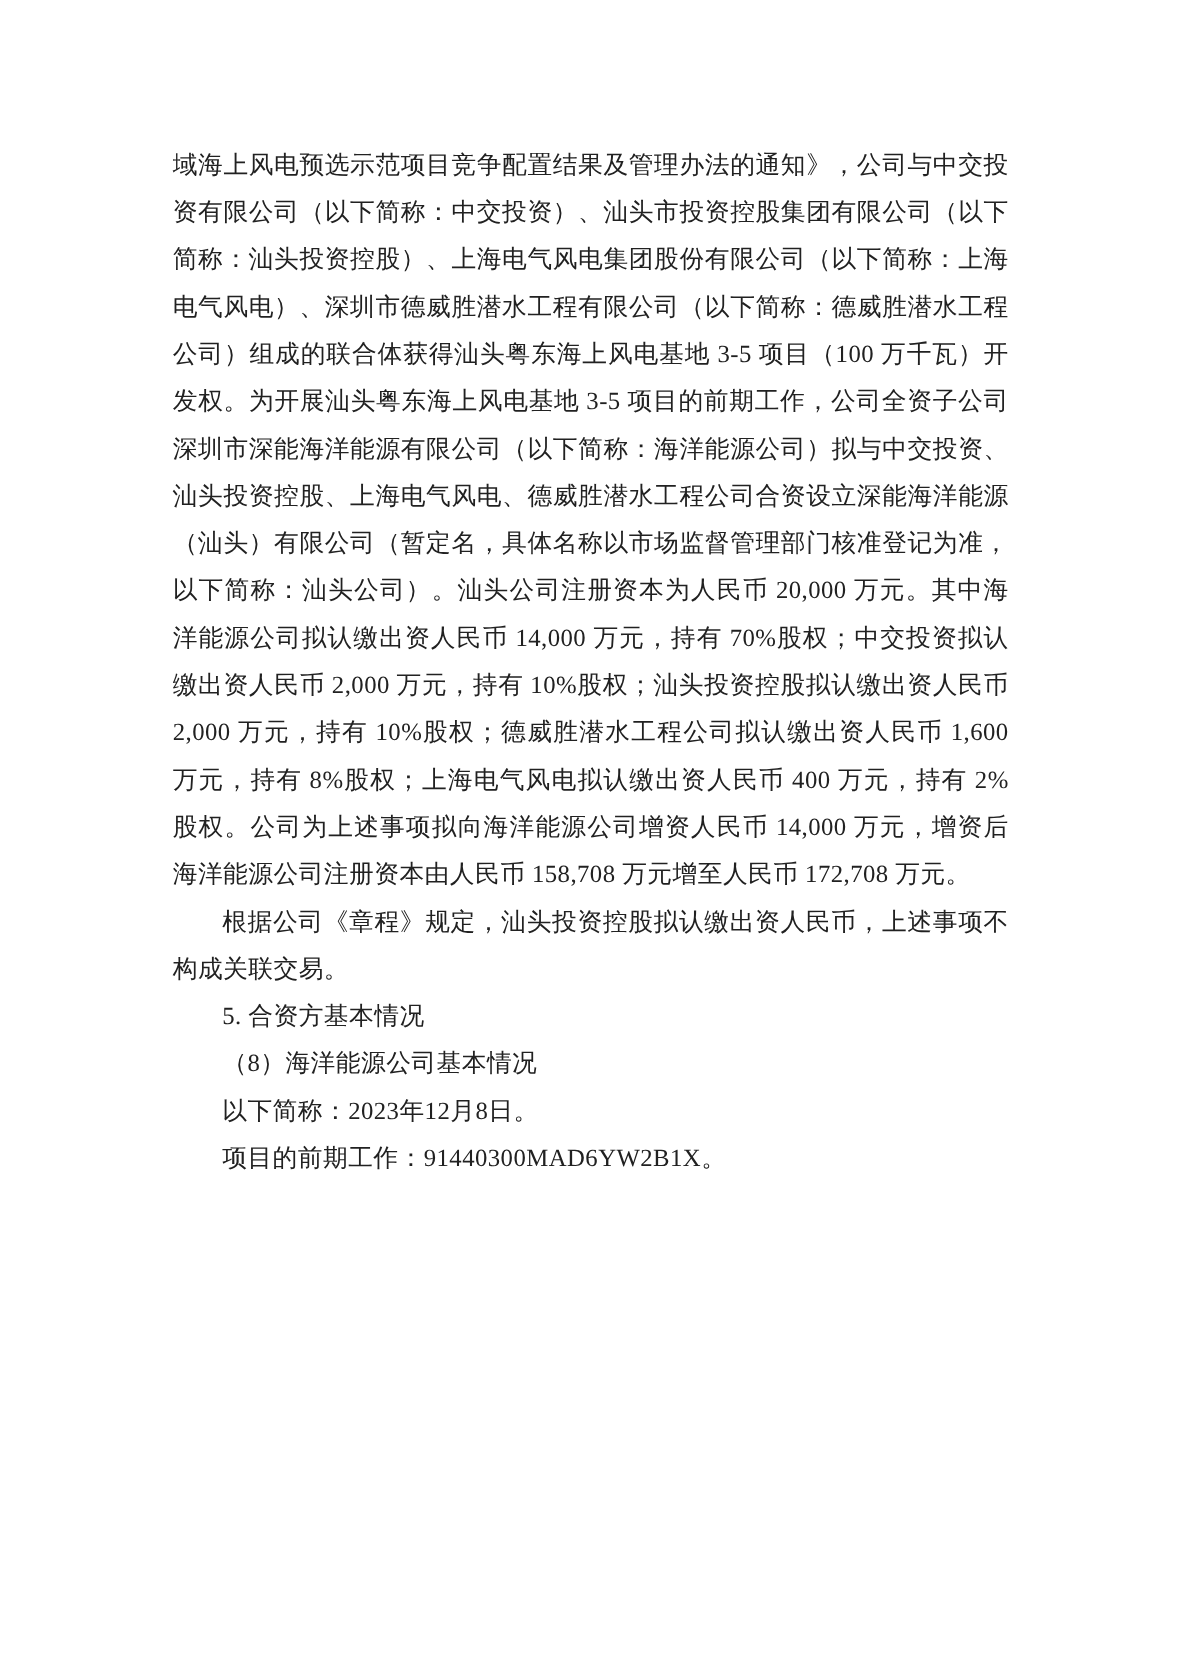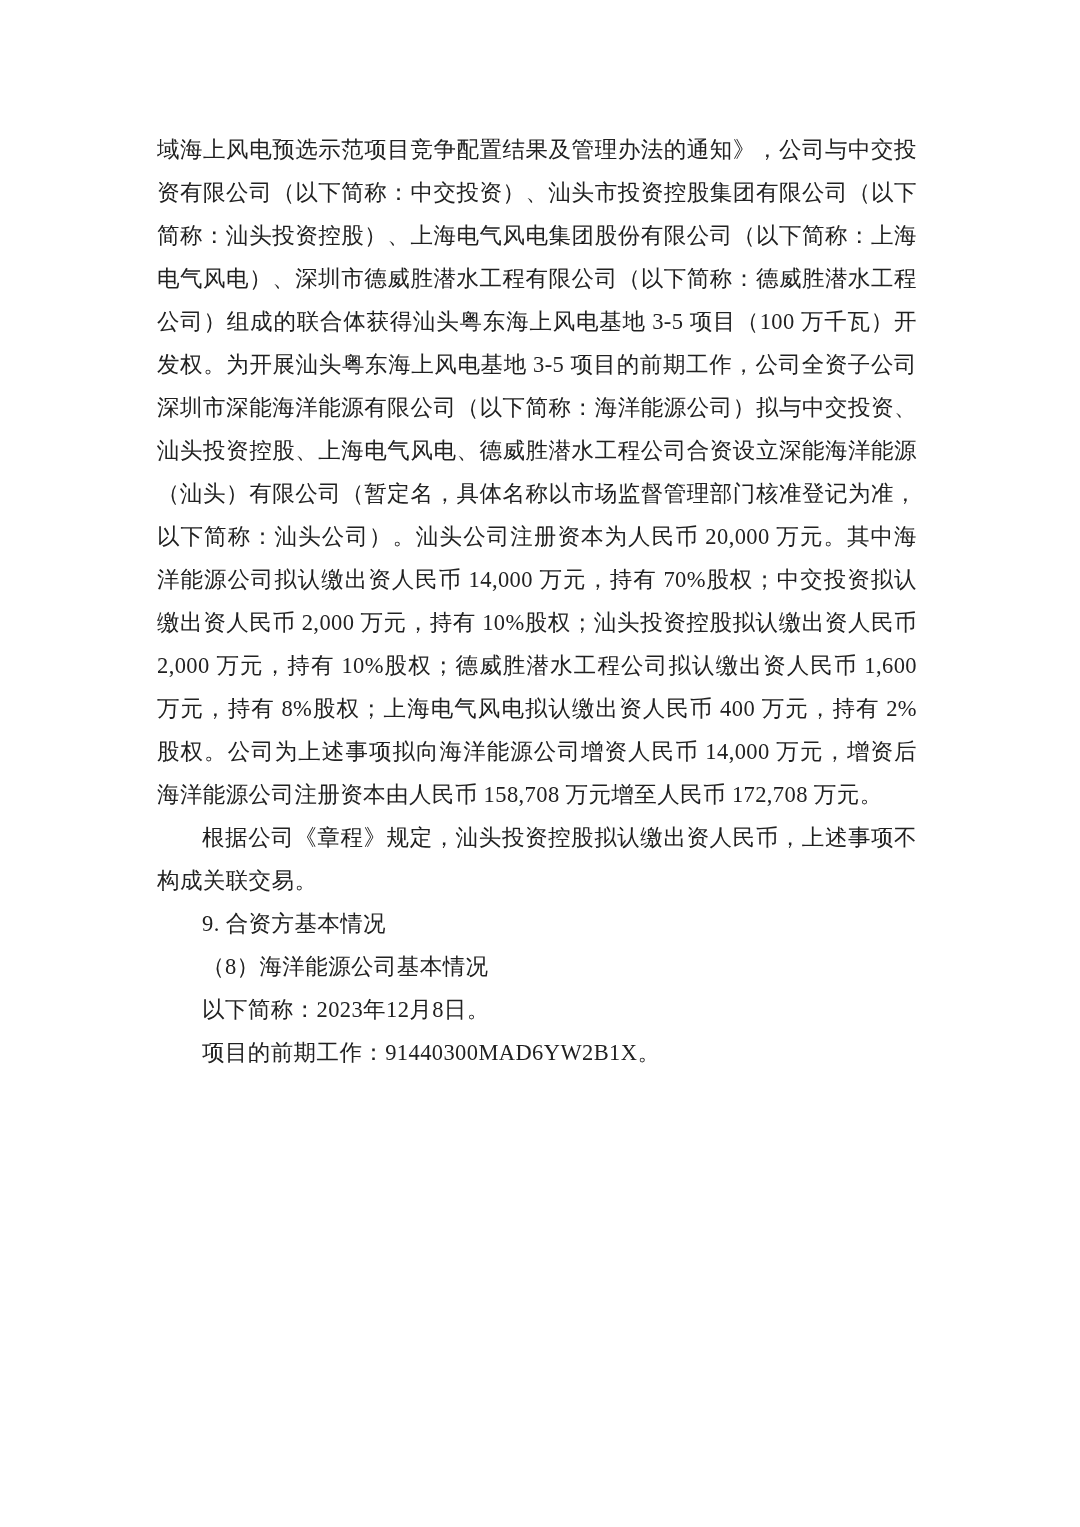--- a/index.html
+++ b/index.html
@@ -46,21 +46,21 @@
     font-family: "Liberation Serif", "DejaVu Serif", serif;
   }
 </style>
 </head>
 <body>
 
 <div class="page">
   <div class="content">
     <p class="para">域海上风电预选示范项目竞争配置结果及管理办法的通知》，公司与中交投资有限公司（以下简称：中交投资）、汕头市投资控股集团有限公司（以下简称：汕头投资控股）、上海电气风电集团股份有限公司（以下简称：上海电气风电）、深圳市德威胜潜水工程有限公司（以下简称：德威胜潜水工程公司）组成的联合体获得汕头粤东海上风电基地 3-5 项目（100 万千瓦）开发权。为开展汕头粤东海上风电基地 3-5 项目的前期工作，公司全资子公司深圳市深能海洋能源有限公司（以下简称：海洋能源公司）拟与中交投资、汕头投资控股、上海电气风电、德威胜潜水工程公司合资设立深能海洋能源（汕头）有限公司（暂定名，具体名称以市场监督管理部门核准登记为准，以下简称：汕头公司）。汕头公司注册资本为人民币 20,000 万元。其中海洋能源公司拟认缴出资人民币 14,000 万元，持有 70%股权；中交投资拟认缴出资人民币 2,000 万元，持有 10%股权；汕头投资控股拟认缴出资人民币 2,000 万元，持有 10%股权；德威胜潜水工程公司拟认缴出资人民币 1,600 万元，持有 8%股权；上海电气风电拟认缴出资人民币 400 万元，持有 2%股权。公司为上述事项拟向海洋能源公司增资人民币 14,000 万元，增资后海洋能源公司注册资本由人民币 158,708 万元增至人民币 172,708 万元。</p>
     <p class="para indent">根据公司《章程》规定，汕头投资控股拟认缴出资人民币，上述事项不构成关联交易。</p>
-    <p class="para indent">9. 合资方基本情况</p>
+    <p class="para indent">5. 合资方基本情况</p>
     <p class="para indent">（8）海洋能源公司基本情况</p>
     <p class="para indent">以下简称：2023年12月8日。</p>
     <p class="para indent">项目的前期工作：91440300MAD6YW2B1X。</p>
     <p class="para indent">企业类型：有限责任公司（国有独资）。</p>
     <p class="para indent">法定代表人：姚颂道。</p>
   </div>
 
   <div class="footer">
     <span class="page-number">2</span>
   </div>

